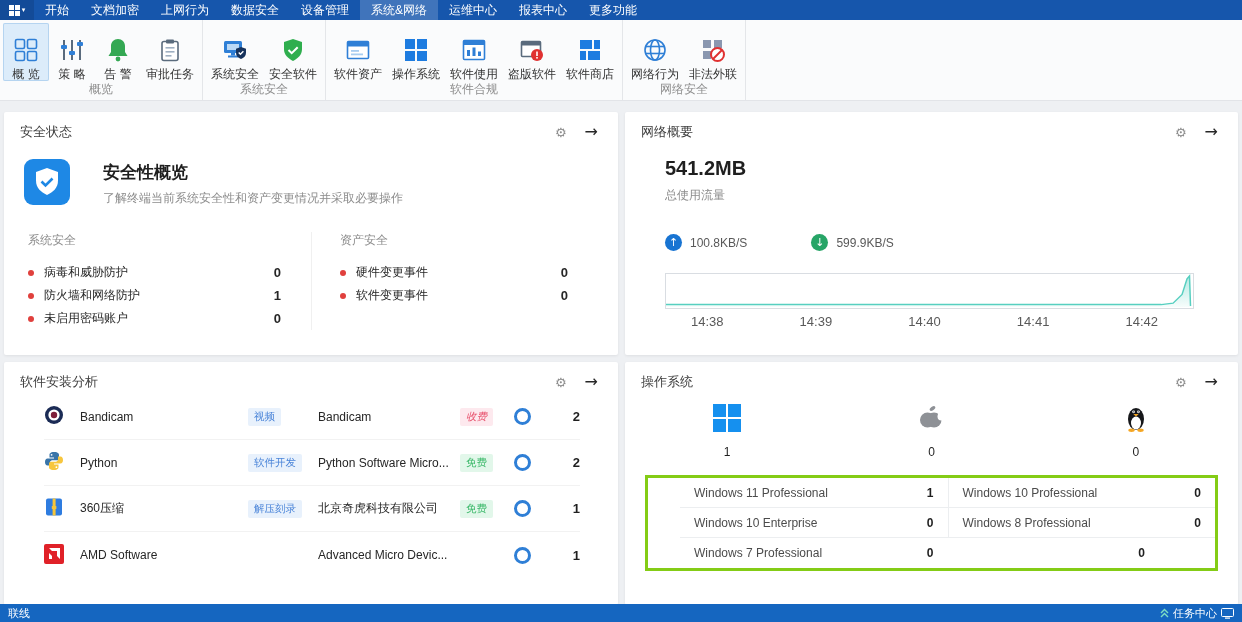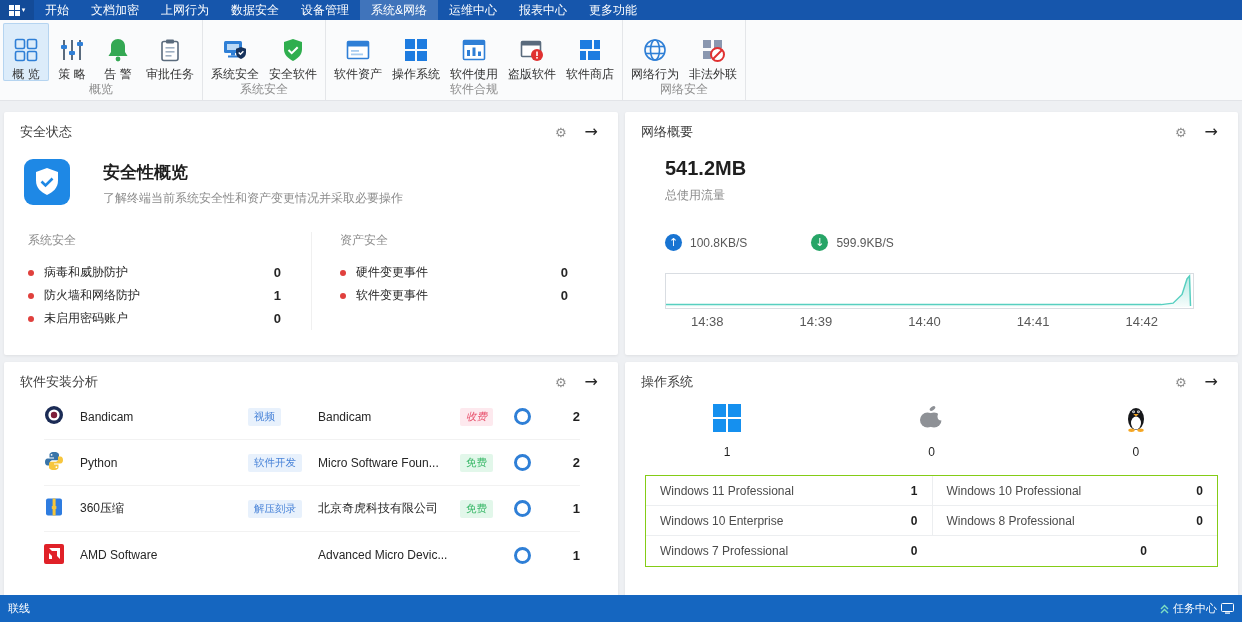--- a/index.html
+++ b/index.html
@@ -66,30 +66,30 @@
   .badge.cat { background:#e8f1fc; color:#4a84d8; }
   .badge.paid { background:#fde9ee; color:#e8546f;font-style:italic; }
   .badge.free { background:#e2f7ea; color:#3cb96a; }
   .ring { width:17px; height:17px; border-radius:50%; border:3px solid #2f7fd6; }
   .sw-count { text-align:right; font-weight:bold; font-size:13px; color:#1f1f1f; }
 
   
   .plat-row { display:flex; margin-top:12px; }
   .plat { flex:1; display:flex; flex-direction:column; align-items:center; gap:9px; }
   .plat-count { font-size:12px; color:#1f1f1f; }
-  .os-table { margin:16px 20px 0 20px; border:1px solid #84cc16; }
+  .os-table { margin:16px 20px 0 20px; border:3px solid #84cc16;padding-left:32px; }
   .os-tr { display:grid; grid-template-columns:1fr 56px 1fr 56px; height:30px; border-bottom:1px solid #eceef0; font-size:12px; align-items:stretch; }
   .os-tr:last-child { border-bottom:none; }
   .os-cell { display:flex; align-items:center; }
   .os-label { padding-left:14px; color:#4b4b4b; }
   .os-label.mid { border-left:1px solid #eceef0; }
   .os-val { justify-content:flex-end; padding-right:14px; font-weight:bold; color:#1f1f1f; }
 
   
-  .statusbar { position:absolute; left:0; right:0; bottom:0; height:27px; background:#1566c0; color:#fff; font-size:11px; display:flex; align-items:center; padding:0 8px; }
+  .statusbar { position:absolute; left:0; right:0; bottom:0; height:18px; background:#1566c0; color:#fff; font-size:11px; display:flex; align-items:center; padding:0 8px; }
   .statusbar .spacer { flex:1; }
   .task-center { display:flex; align-items:center; gap:4px; margin-right:4px; cursor:pointer; }
 </style>
 </head>
 <body>
 
 <div class="topbar">
   <div class="logo">
     <svg width="11" height="11" viewBox="0 0 11 11">
         <rect x="0" y="0" width="5" height="5" fill="#fff"></rect>
@@ -417,21 +417,21 @@
       </div>
       <div class="sw-row">
         <span><svg width="20" height="20" viewBox="0 0 20 20">
               <path d="M10 1C6 1 5.5 3 5.5 4v2.5H10v1H3.5C2 7.5 1 9 1 11s1 3.5 2.5 3.5H6v-3c0-1.2 1-2.2 2.2-2.2h5c1 0 1.8-.9 1.8-1.9V4c0-1-.5-3-5-3z" fill="#3975a9"></path>
               <path d="M10 19c4 0 4.5-2 4.5-3v-2.5H10v-1h6.5C18 12.5 19 11 19 9s-1-3.5-2.5-3.5H14v3c0 1.2-1 2.2-2.2 2.2h-5c-1 0-1.8.9-1.8 1.9V16c0 1 .5 3 5 3z" fill="#f7c63e"></path>
               <circle cx="7.6" cy="3.8" r=".9" fill="#fff"></circle>
               <circle cx="12.4" cy="16.2" r=".9" fill="#fff"></circle>
             </svg></span>
         <span class="sw-name">Python</span>
         <span class="badge cat">软件开发</span>
-        <span class="sw-vendor">Micro Software Foun...</span>
+        <span class="sw-vendor">Python Software Micro...</span>
         <span class="badge free">免费</span>
         <span class="ring"></span>
         <span class="sw-count">2</span>
       </div>
       <div class="sw-row">
         <span><svg width="20" height="20" viewBox="0 0 20 20">
               <rect x="2" y="1.5" width="16" height="17" rx="2" fill="#2e7ce0"></rect>
               <rect x="8.6" y="1.5" width="3" height="17" fill="#f5c53a"></rect>
               <rect x="7.8" y="9" width="4.6" height="3" rx=".6" fill="#f5c53a"></rect>
             </svg></span>

